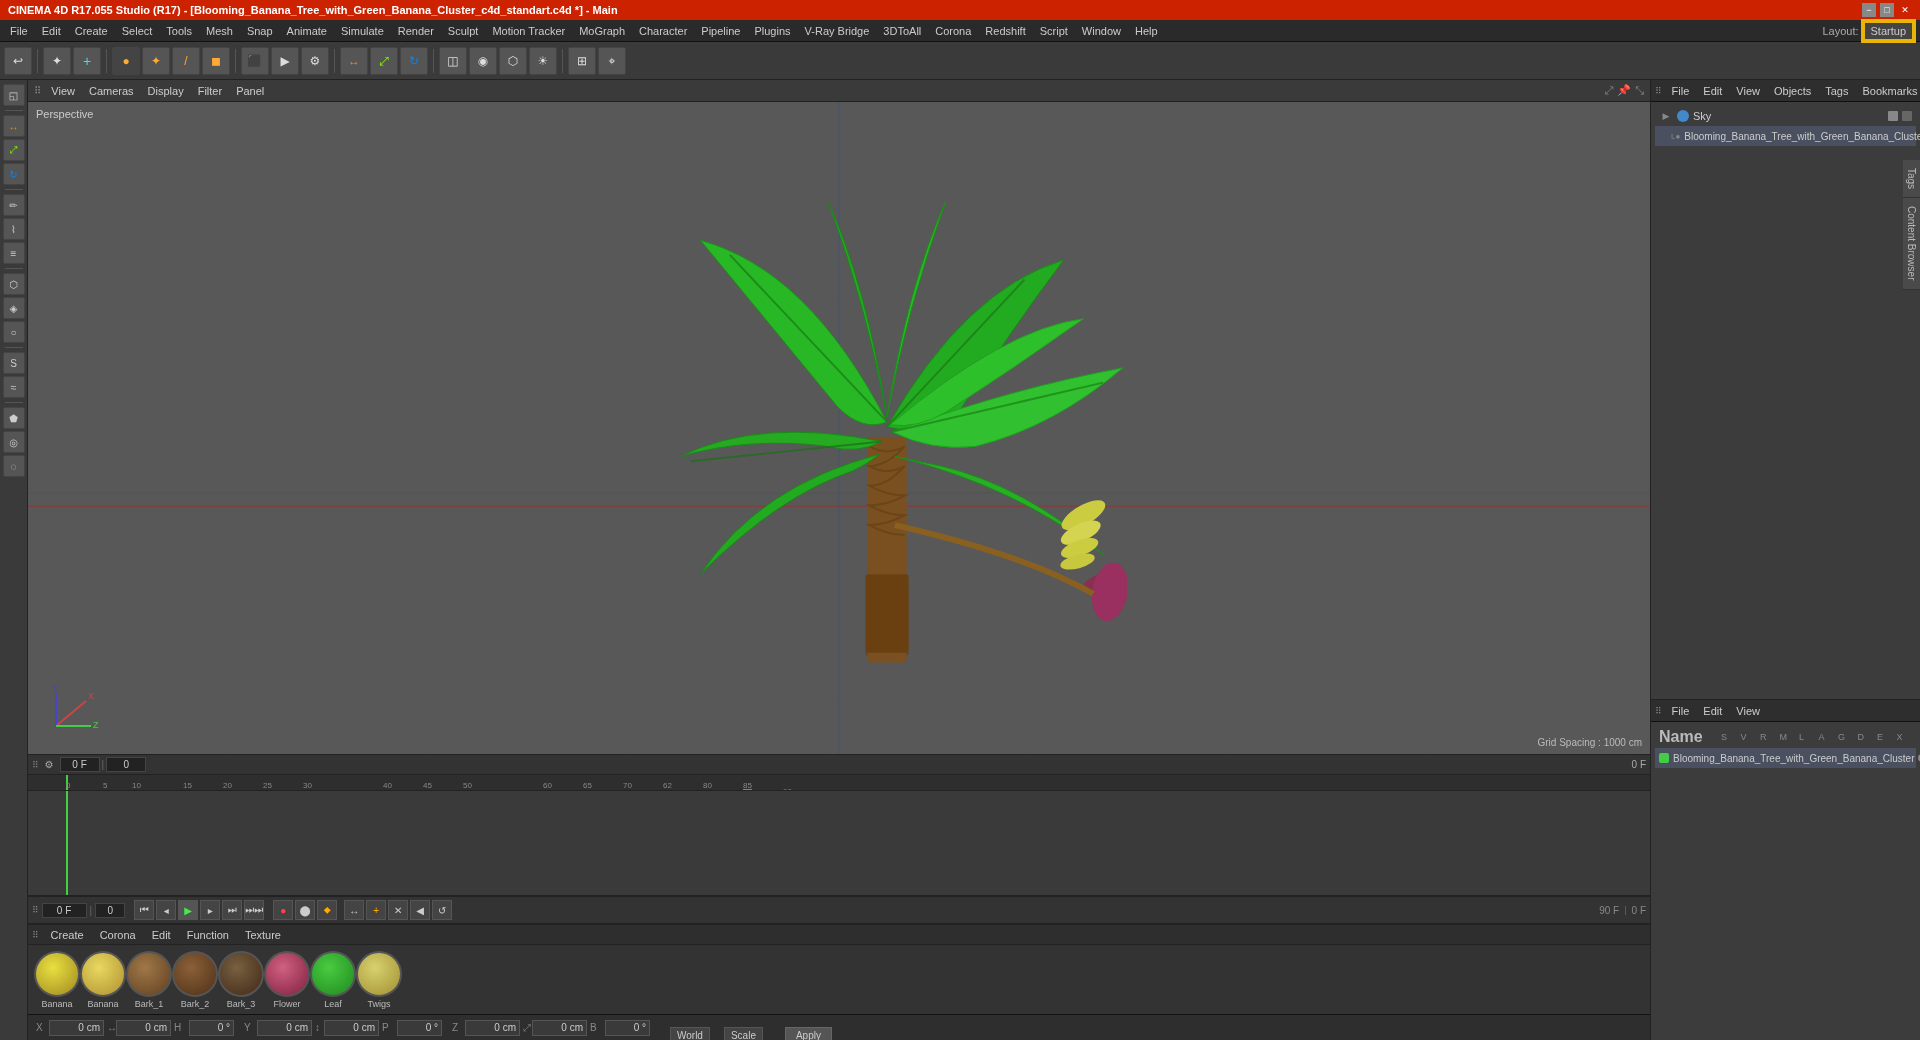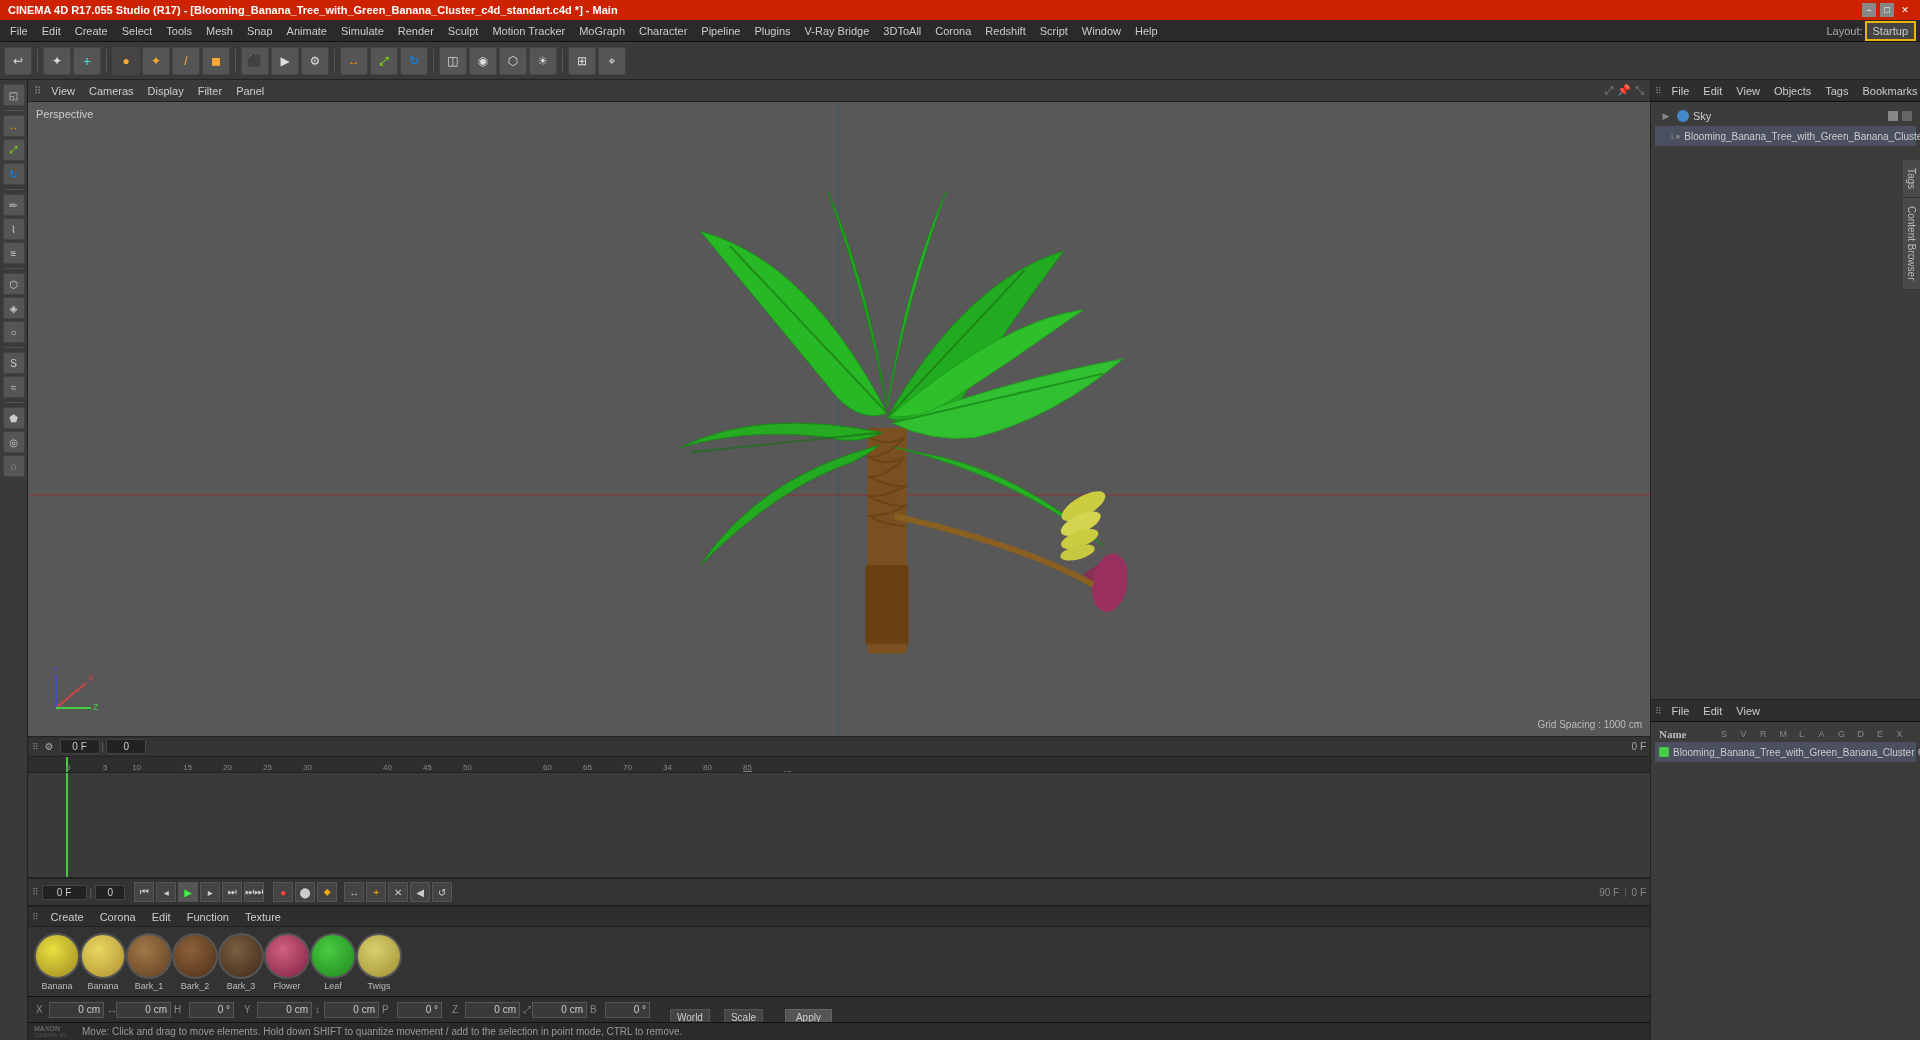--- a/index.html
+++ b/index.html
@@ -12,21 +12,21 @@
     #titlebar .title { color: #fff; font-size: 11px; font-weight: bold; }
     #titlebar .win-controls { display: flex; gap: 4px; }
     #titlebar .win-btn { width: 14px; height: 14px; background: #888; border: none; color: #fff; font-size: 9px; cursor: pointer; display: flex; align-items: center; justify-content: center; }
 
     
     #menubar {
       width: 100%; height: 22px; background: #2a2a2a; display: flex; align-items: center; gap: 2px; padding: 0 4px; border-bottom: 1px solid #111;
     }
     #menubar .menu-item { color: #ccc; font-size: 11px; padding: 2px 6px; cursor: pointer; }
     #menubar .layout-label { margin-left: auto; color: #aaa; font-size: 11px; }
-    #menubar .layout-val { color: #ccc; font-size: 11px; padding: 2px 6px; background: #444; border: 2px solid #eab308; }
+    #menubar .layout-val { color: #ccc; font-size: 11px; padding: 2px 6px; background: #444; border: 4px solid #eab308; }
 
     
     #toolbar {
       width: 100%; height: 38px; background: #3a3a3a; display: flex; align-items: center; padding: 2px 4px; gap: 2px; border-bottom: 1px solid #222;
     }
     .tb-btn {
       width: 28px; height: 28px; background: #555; border: 1px solid #444; border-radius: 2px; display: flex; align-items: center; justify-content: center; cursor: pointer; color: #ddd; font-size: 12px;
     }
     .tb-sep { width: 1px; height: 24px; background: #555; margin: 0 3px; }
 
@@ -158,21 +158,21 @@
       height: 340px; display: flex; flex-direction: column;
     }
     #right-bottom-header {
       height: 22px; background: #2e2e2e; display: flex; align-items: center; padding: 0 4px; gap: 6px; border-bottom: 1px solid #111;
     }
     #right-bottom-header .rbh-item { color: #ccc; font-size: 11px; cursor: pointer; padding: 2px 4px; }
     #attributes-area {
       flex: 1; background: #3c3c3c; padding: 4px;
     }
     .attr-row { display: flex; align-items: center; padding: 2px 4px; gap: 4px; }
-    .attr-name-col { width: 60px; font-size: 11px; color: #bbb; font-weight: bold; font-family: Liberation Serif, serif; }
+    .attr-name-col { width: 60px; font-size: 16px; color: #bbb; font-weight: bold; }
     .attr-obj-row { display: flex; align-items: center; padding: 3px 4px; gap: 4px; }
     .attr-obj-icon { width: 14px; height: 14px; display: flex; align-items: center; justify-content: center; }
     .attr-obj-name { font-size: 11px; color: #ccc; flex: 1; }
     .attr-dots { display: flex; gap: 2px; }
     .attr-dot { width: 8px; height: 8px; border-radius: 50%; }
 
     
     .play-btn { width: 20px; height: 20px; background: #444; border: 1px solid #555; color: #ccc; font-size: 10px; cursor: pointer; display: flex; align-items: center; justify-content: center; }
 
     .frame-num-display {
@@ -402,21 +402,21 @@
         <div style="position:absolute;left:235px;top:6px;font-size:8px;color:#888;">25</div>
         <div style="position:absolute;left:275px;top:6px;font-size:8px;color:#888;">30</div>
         <div style="position:absolute;left:315px;top:6px;font-size:8px;color:#888;margin-top:44px;">35</div>
         <div style="position:absolute;left:355px;top:6px;font-size:8px;color:#888;">40</div>
         <div style="position:absolute;left:395px;top:6px;font-size:8px;color:#888;">45</div>
         <div style="position:absolute;left:435px;top:6px;font-size:8px;color:#888;">50</div>
         <div style="position:absolute;left:475px;top:6px;font-size:12px;color:#888;margin-top:24px;">55</div>
         <div style="position:absolute;left:515px;top:6px;font-size:8px;color:#888;">60</div>
         <div style="position:absolute;left:555px;top:6px;font-size:8px;color:#888;">65</div>
         <div style="position:absolute;left:595px;top:6px;font-size:8px;color:#888;">70</div>
-        <div style="position:absolute;left:635px;top:6px;font-size:8px;color:#888;">34</div>
+        <div style="position:absolute;left:635px;top:6px;font-size:8px;color:#888;">62</div>
         <div style="position:absolute;left:675px;top:6px;font-size:8px;color:#888;">80</div>
         <div style="position:absolute;left:715px;top:6px;font-size:8px;color:#888;text-decoration:underline;">85</div>
         <div style="position:absolute;left:755px;top:12px;font-size:8px;color:#888;">90</div>
       </div>
 
       <div id="timeline-track" style="flex:1;background:#3a3a3a;position:relative;">
 
         <div style="position:absolute;left:38px;top:0;width:2px;height:100%;background:#44cc44;"></div>
       </div>
 
@@ -539,28 +539,20 @@
       </div>
       <div class="coord-group" style="margin-left:10px;margin-top:16px;">
         <span class="coord-mode">World</span>
         <span style="margin:0 4px;"></span>
         <span class="coord-mode">Scale</span>
         <span style="margin:0 8px;"></span>
         <button class="coord-apply">Apply</button>
       </div>
     </div>
 
-    <div id="statusbar">
-
-      <div style="display:flex;flex-direction:column;margin-right:8px;width:40px;flex-shrink:0;">
-        <span style="font-size:7px;color:#666;font-weight:bold;">MAXON</span>
-        <span style="font-size:6px;color:#555;">CINEMA 4D</span>
-      </div>
-      <span class="status-text">Move: Click and drag to move elements. Hold down SHIFT to quantize movement / add to the selection in point mode, CTRL to remove.</span>
-    </div>
 
   </div>
 
   <div id="right-panel">
 
     <div id="right-top">
       <div id="right-top-header">
         <span style="color:#888;font-size:9px;">⠿</span>
         <span class="rh-item">File</span>
         <span class="rh-item">Edit</span>

